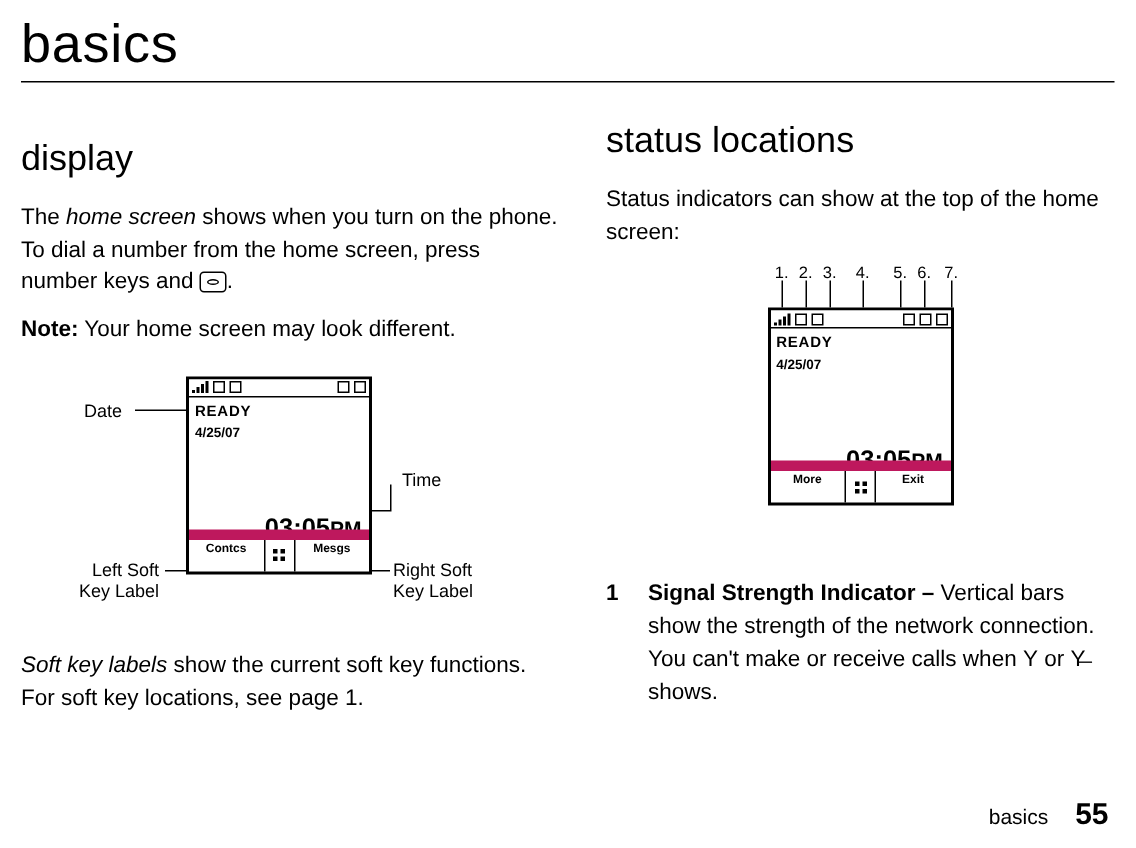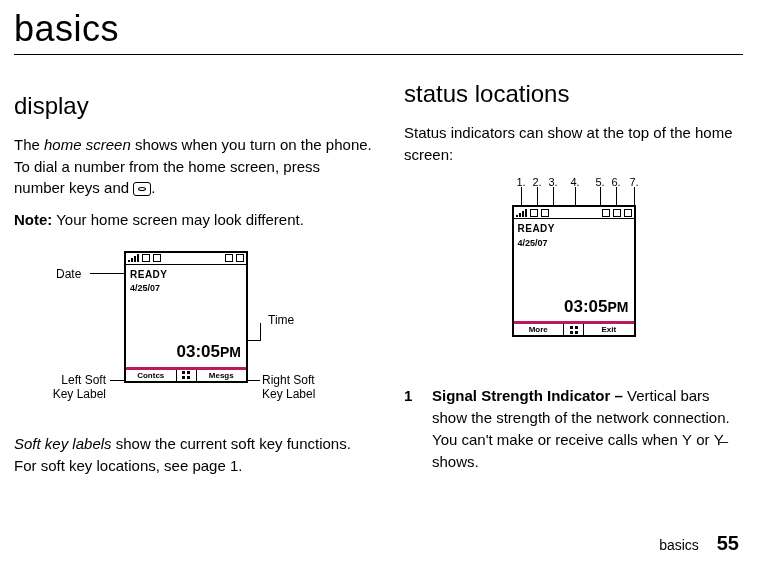--- a/index.html
+++ b/index.html
@@ -117,22 +117,22 @@
       right: 5px;
       bottom: 16px;
       font-weight: bold;
       font-size: 17px;
     }
     .time-text .pm { font-size: 14px; }
     .softkey-bar {
       position: absolute;
       bottom: 0;
       left: 0; right: 0;
-      height: 14px;
-      border-top: 3px solid #be185d;
+      height: 28px;
+      border-top: 7px solid #be185d;
       display: flex;
     }
     .softkey-cell {
       flex: 1;
       text-align: center;
       font-size: 8px;
       font-weight: bold;
       line-height: 12px;
       border-right: 1px solid black;
     }

